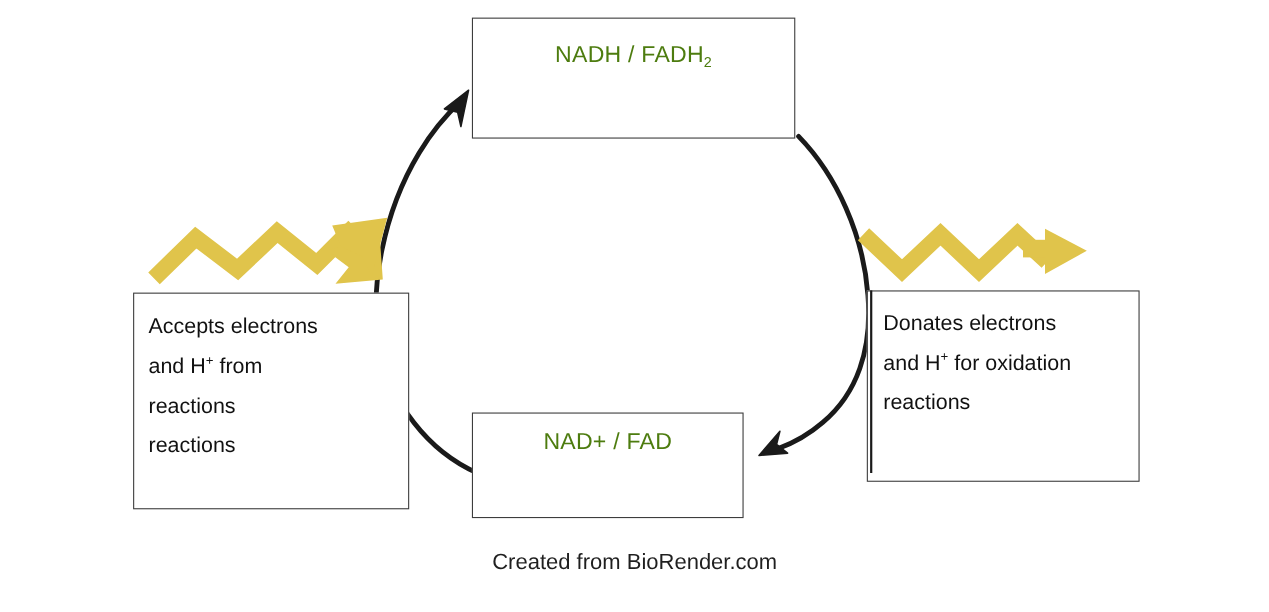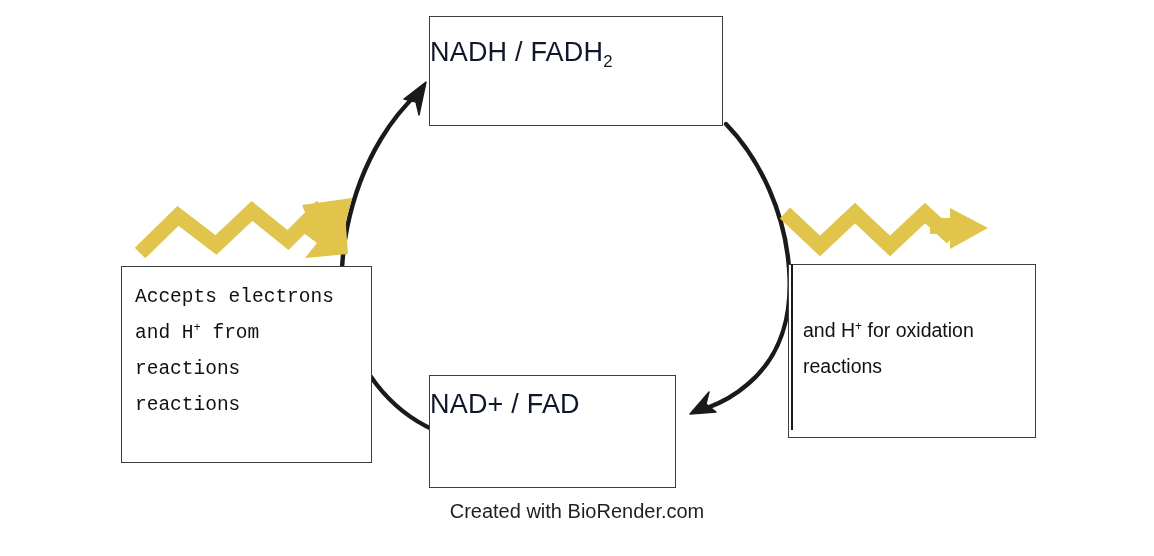--- a/index.html
+++ b/index.html
@@ -38,62 +38,61 @@
     border: 1.6px solid #3d3d3d;
   }
 
   
   .title-box {
     display: block;
   }
   .title-box .title-text {
     display: block;
     width: 100%;
-    text-align: left;
-    font-size: 27px;
+    text-align: center;
+    font-size: 21px;
     line-height: 1.1;
-    color: #0f172a;
+    color: #4d7c0f;
     letter-spacing: 0.2px;
     white-space: nowrap;
   }
 
   #box-nadh {
     left: 429px;
     top: 16px;
     width: 294px;
     height: 110px;
   }
   #box-nadh .title-text {
     padding-top: 21px;
   }
 
   #box-nad {
     left: 429px;
     top: 375px;
     width: 247px;
-    height: 113px;
+    height: 96px;
   }
   #box-nad .title-text {
     padding-top: 14px;
   }
 
   
   .desc-box .desc-text {
     display: block;
     font-size: 19.5px;
     line-height: 36px;
     color: #111111;
   }
 
   #box-accepts {
     left: 121px;
     top: 266px;
     width: 251px;
     height: 197px;
-    font-family: Liberation Mono, monospace;
   }
   #box-accepts .desc-text {
     padding: 12px 0 0 13px;
     width: 218px;
   }
 
   #box-donates {
     left: 788px;
     top: 264px;
     width: 248px;
@@ -176,21 +175,21 @@
     <span class="desc-text">
       <span>Accepts electrons</span><br>
       <span>and H</span><sup>+</sup><span> from</span><br>
       <span>reactions</span><br>
       <span>reactions</span>
     </span>
   </div>
 
   <div class="node-box desc-box" id="box-donates">
     <span class="desc-text">
-      <br>
+      <span>Donates electrons</span><br>
       <span>and H</span><sup>+</sup><span> for oxidation</span><br>
       <span>reactions</span>
     </span>
   </div>
 
-  <div id="caption">Created with BioRender.com</div>
+  <div id="caption">Created from BioRender.com</div>
 
 </div>
 
 </body></html>

